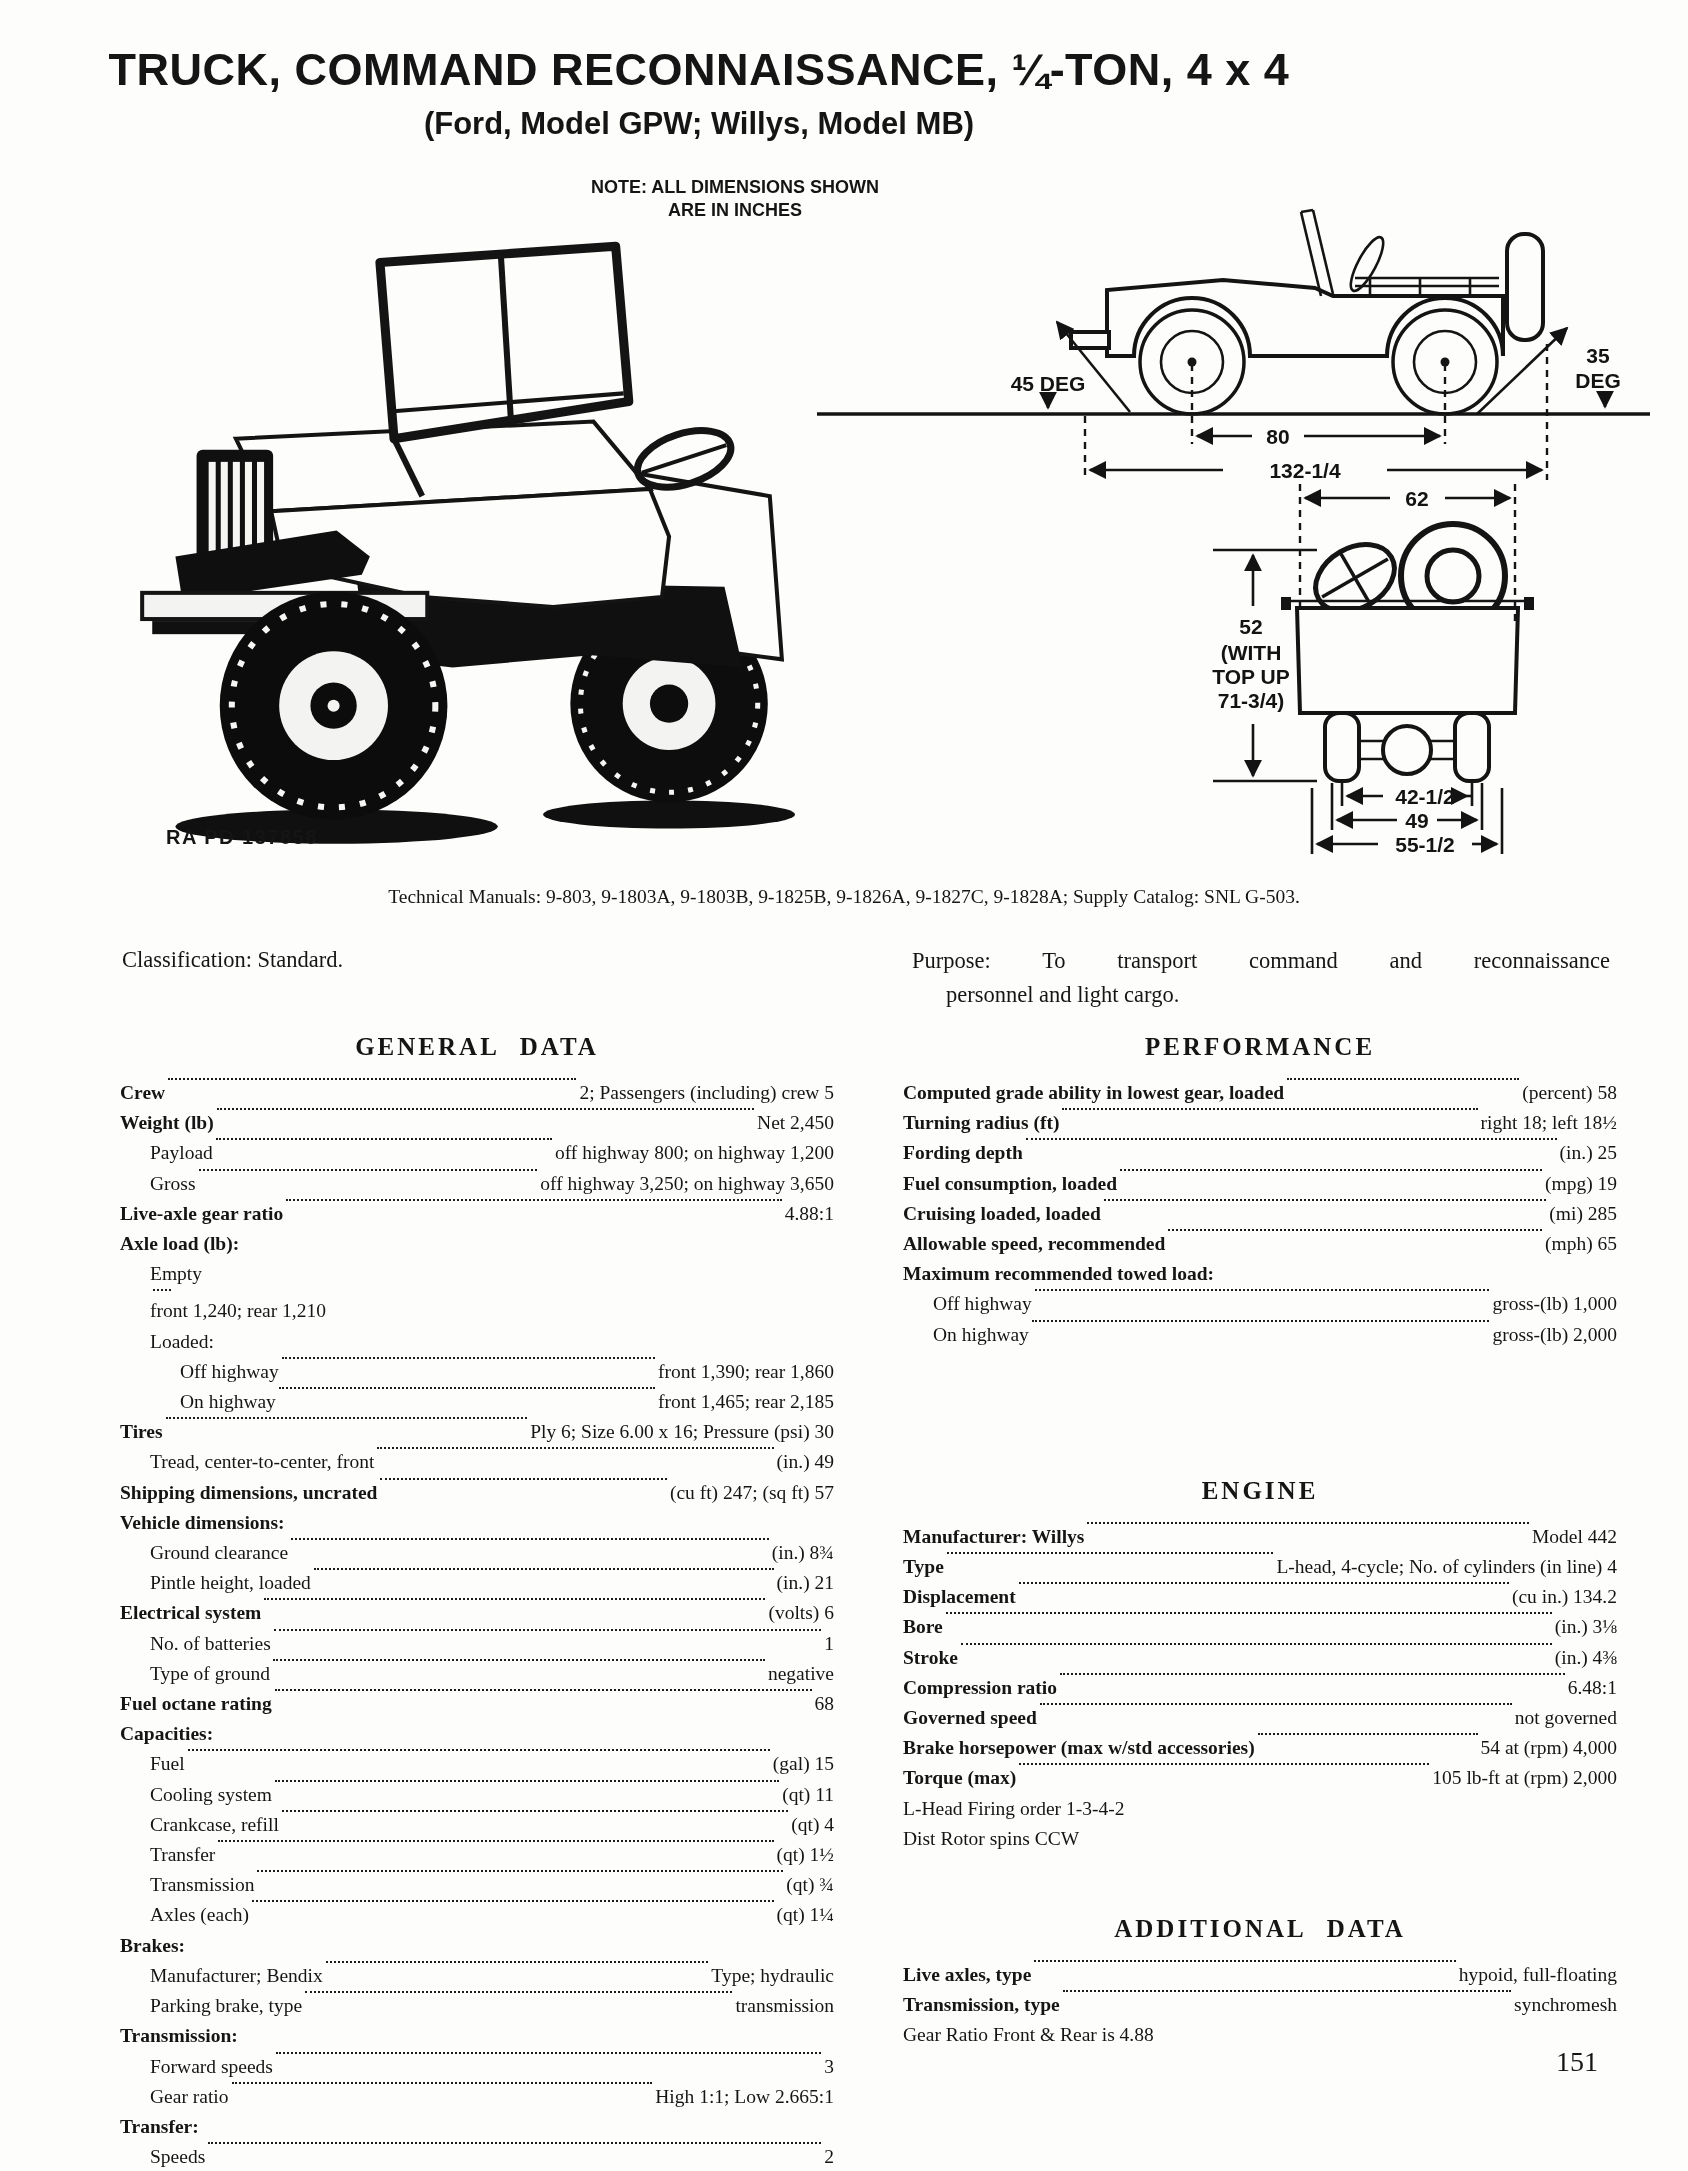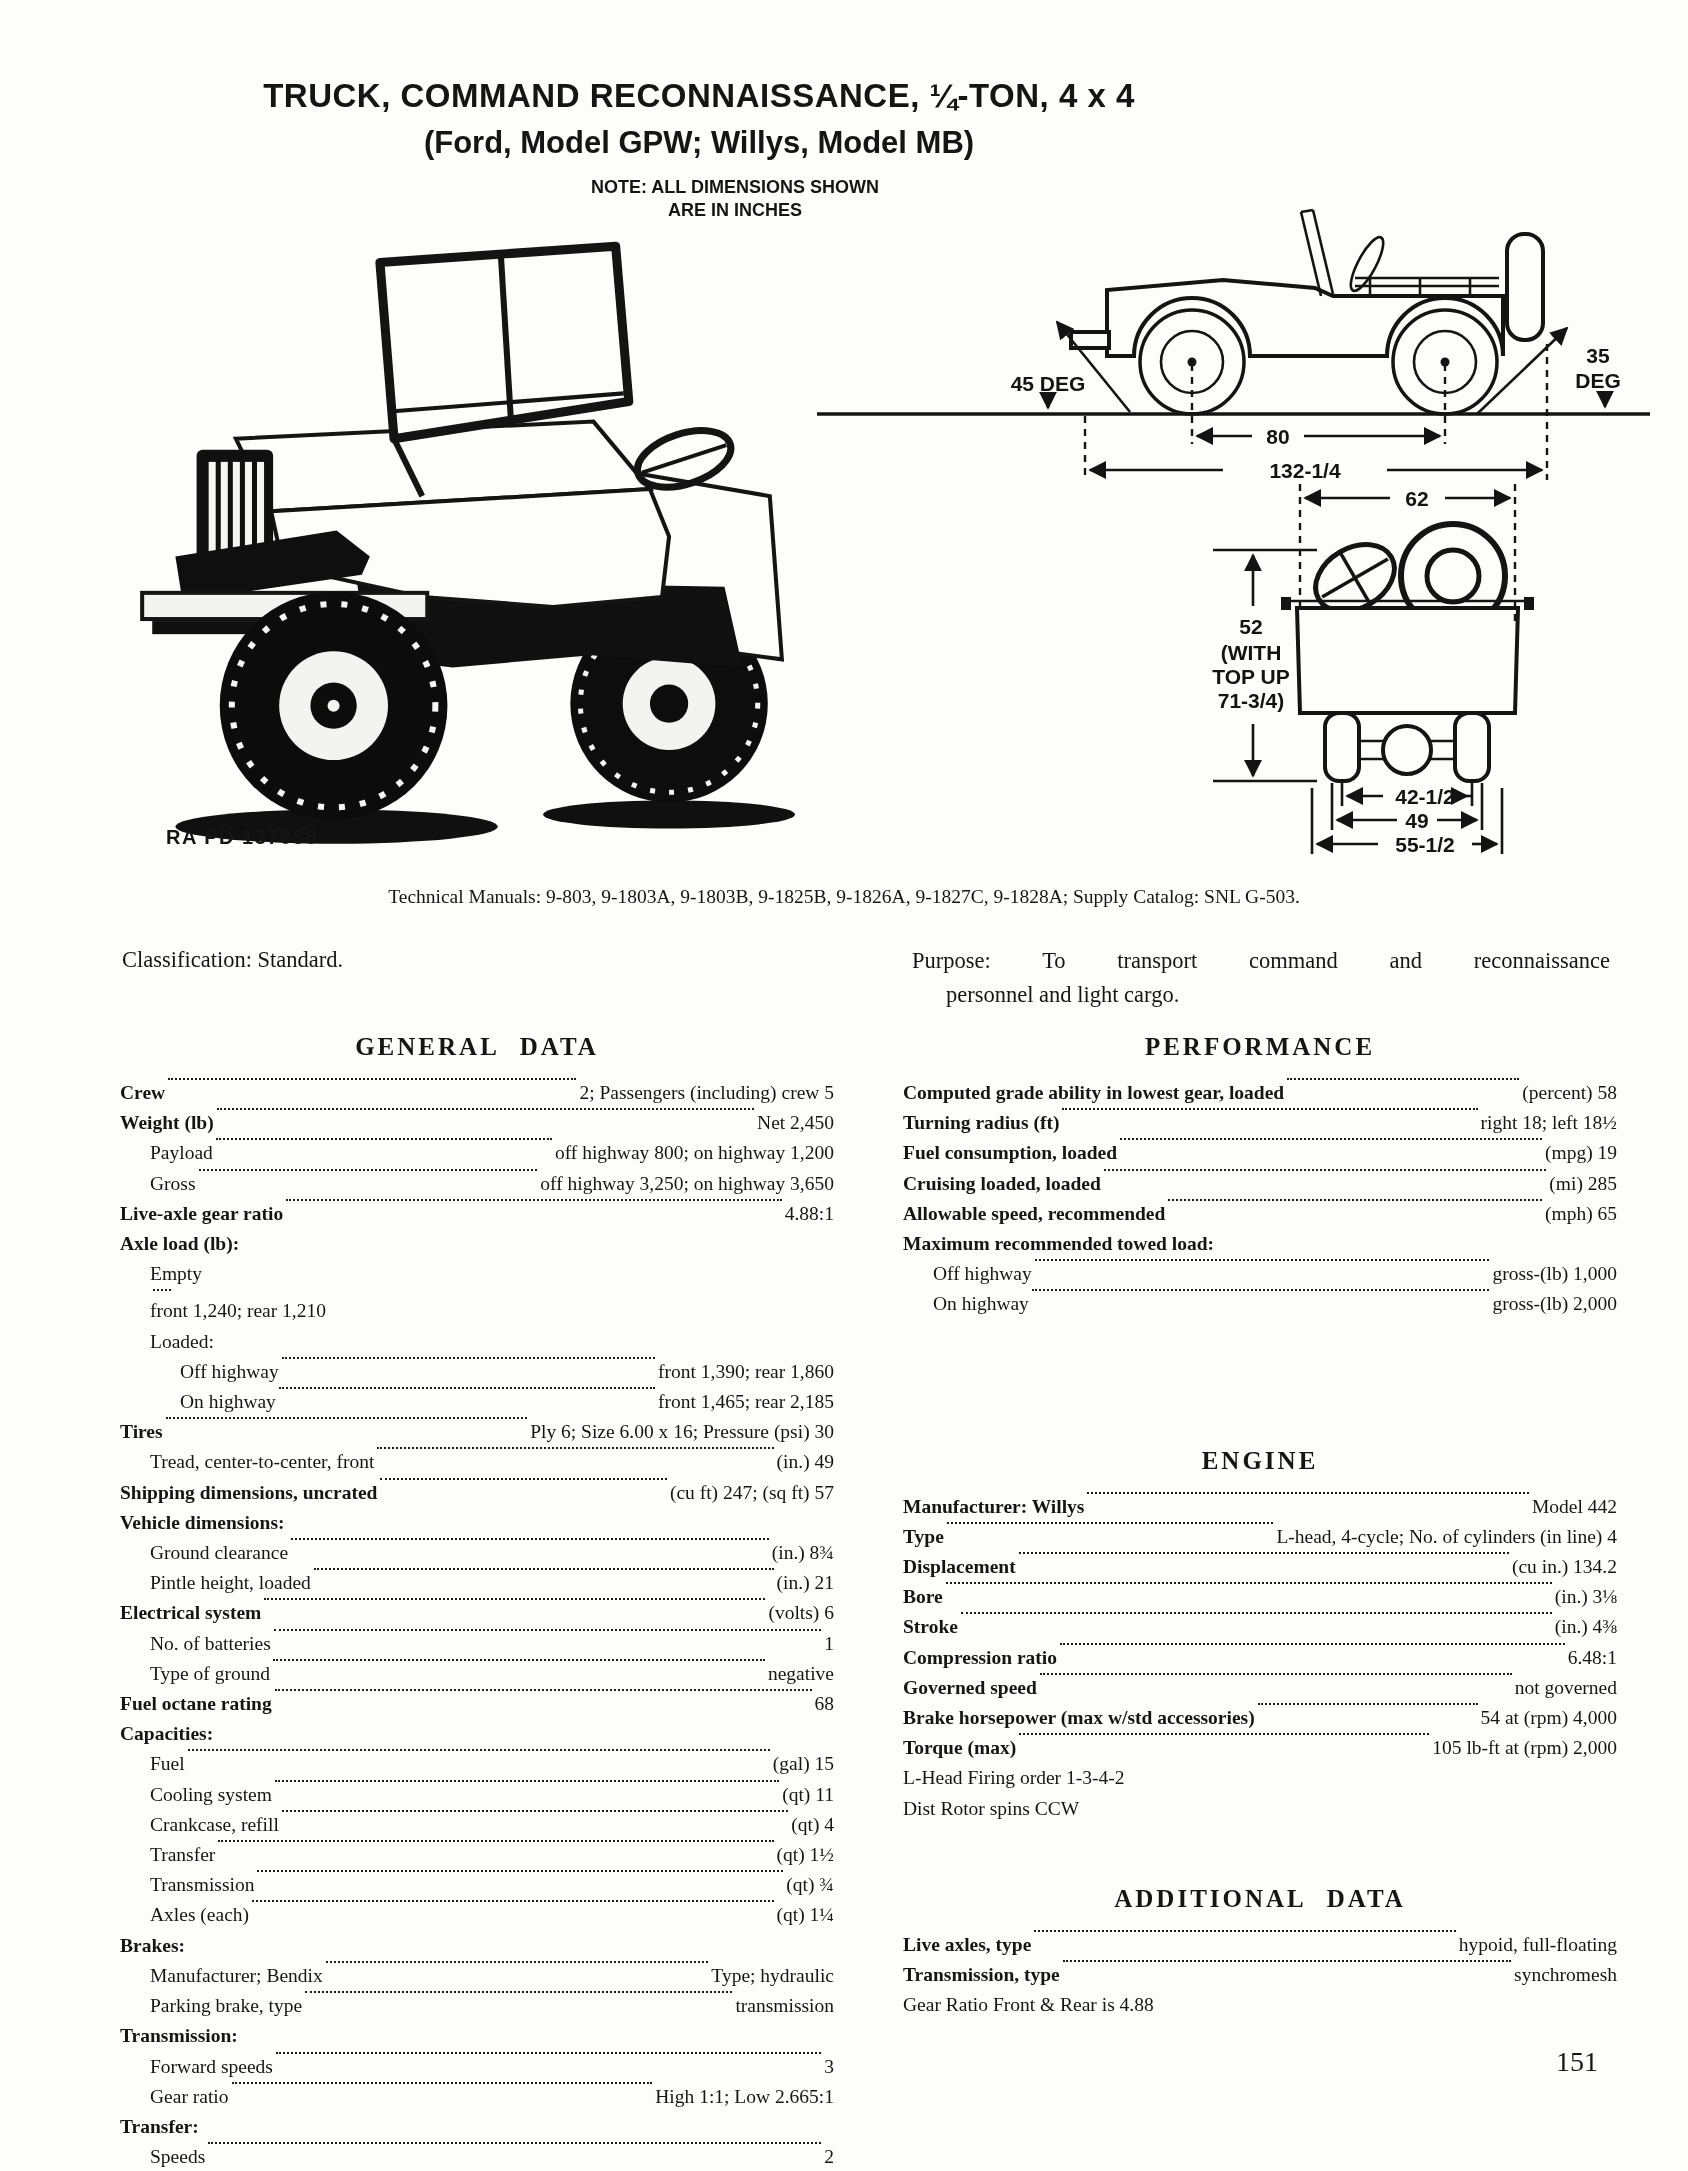--- a/index.html
+++ b/index.html
@@ -2,21 +2,21 @@
 <html><head>
 <meta charset="utf-8">
 <style>
   html,body{margin:0;padding:0;background:#9a9a9a;}
   .page{position:relative;width:1688px;height:2171px;background:#fdfdfb;color:#151515;
         font-family:"Liberation Serif",serif;overflow:hidden;}
 
   
   .title-block{position:absolute;left:0;top:44px;width:1398px;text-align:center;
                font-family:"Liberation Sans",sans-serif;font-weight:700;}
-  .title{font-size:33px;letter-spacing:.5px;margin-top:33px;}
+  .title{font-size:45px;letter-spacing:.5px;}
   .subtitle{font-size:31px;margin-top:10px;}
 
   
   .note{position:absolute;left:530px;top:176px;width:410px;text-align:center;
         font-family:"Liberation Sans",sans-serif;font-weight:700;font-size:18px;line-height:1.3;}
 
   
   .jeep{position:absolute;left:120px;top:232px;width:675px;height:625px;}
   .caption{position:absolute;left:166px;top:826px;font-family:"Liberation Sans",sans-serif;
            font-weight:700;font-size:20px;letter-spacing:1.5px;}
@@ -473,20 +473,25 @@
           <span class="lbl">Computed grade ability in lowest gear, loaded</span>
           <span class="leader"></span>
           <span class="val">(percent) 58</span>
         </div>
         <div class="row bold">
           <span class="lbl">Turning radius (ft)</span>
           <span class="leader"></span>
           <span class="val">right 18; left 18½</span>
         </div>
         <div class="row bold">
+          <span class="lbl">Fording depth</span>
+          <span class="leader"></span>
+          <span class="val">(in.) 25</span>
+        </div>
+        <div class="row bold">
           <span class="lbl">Fuel consumption, loaded</span>
           <span class="leader"></span>
           <span class="val">(mpg) 19</span>
         </div>
         <div class="row bold">
           <span class="lbl">Cruising loaded, loaded</span>
           <span class="leader"></span>
           <span class="val">(mi) 285</span>
         </div>
         <div class="row bold">

